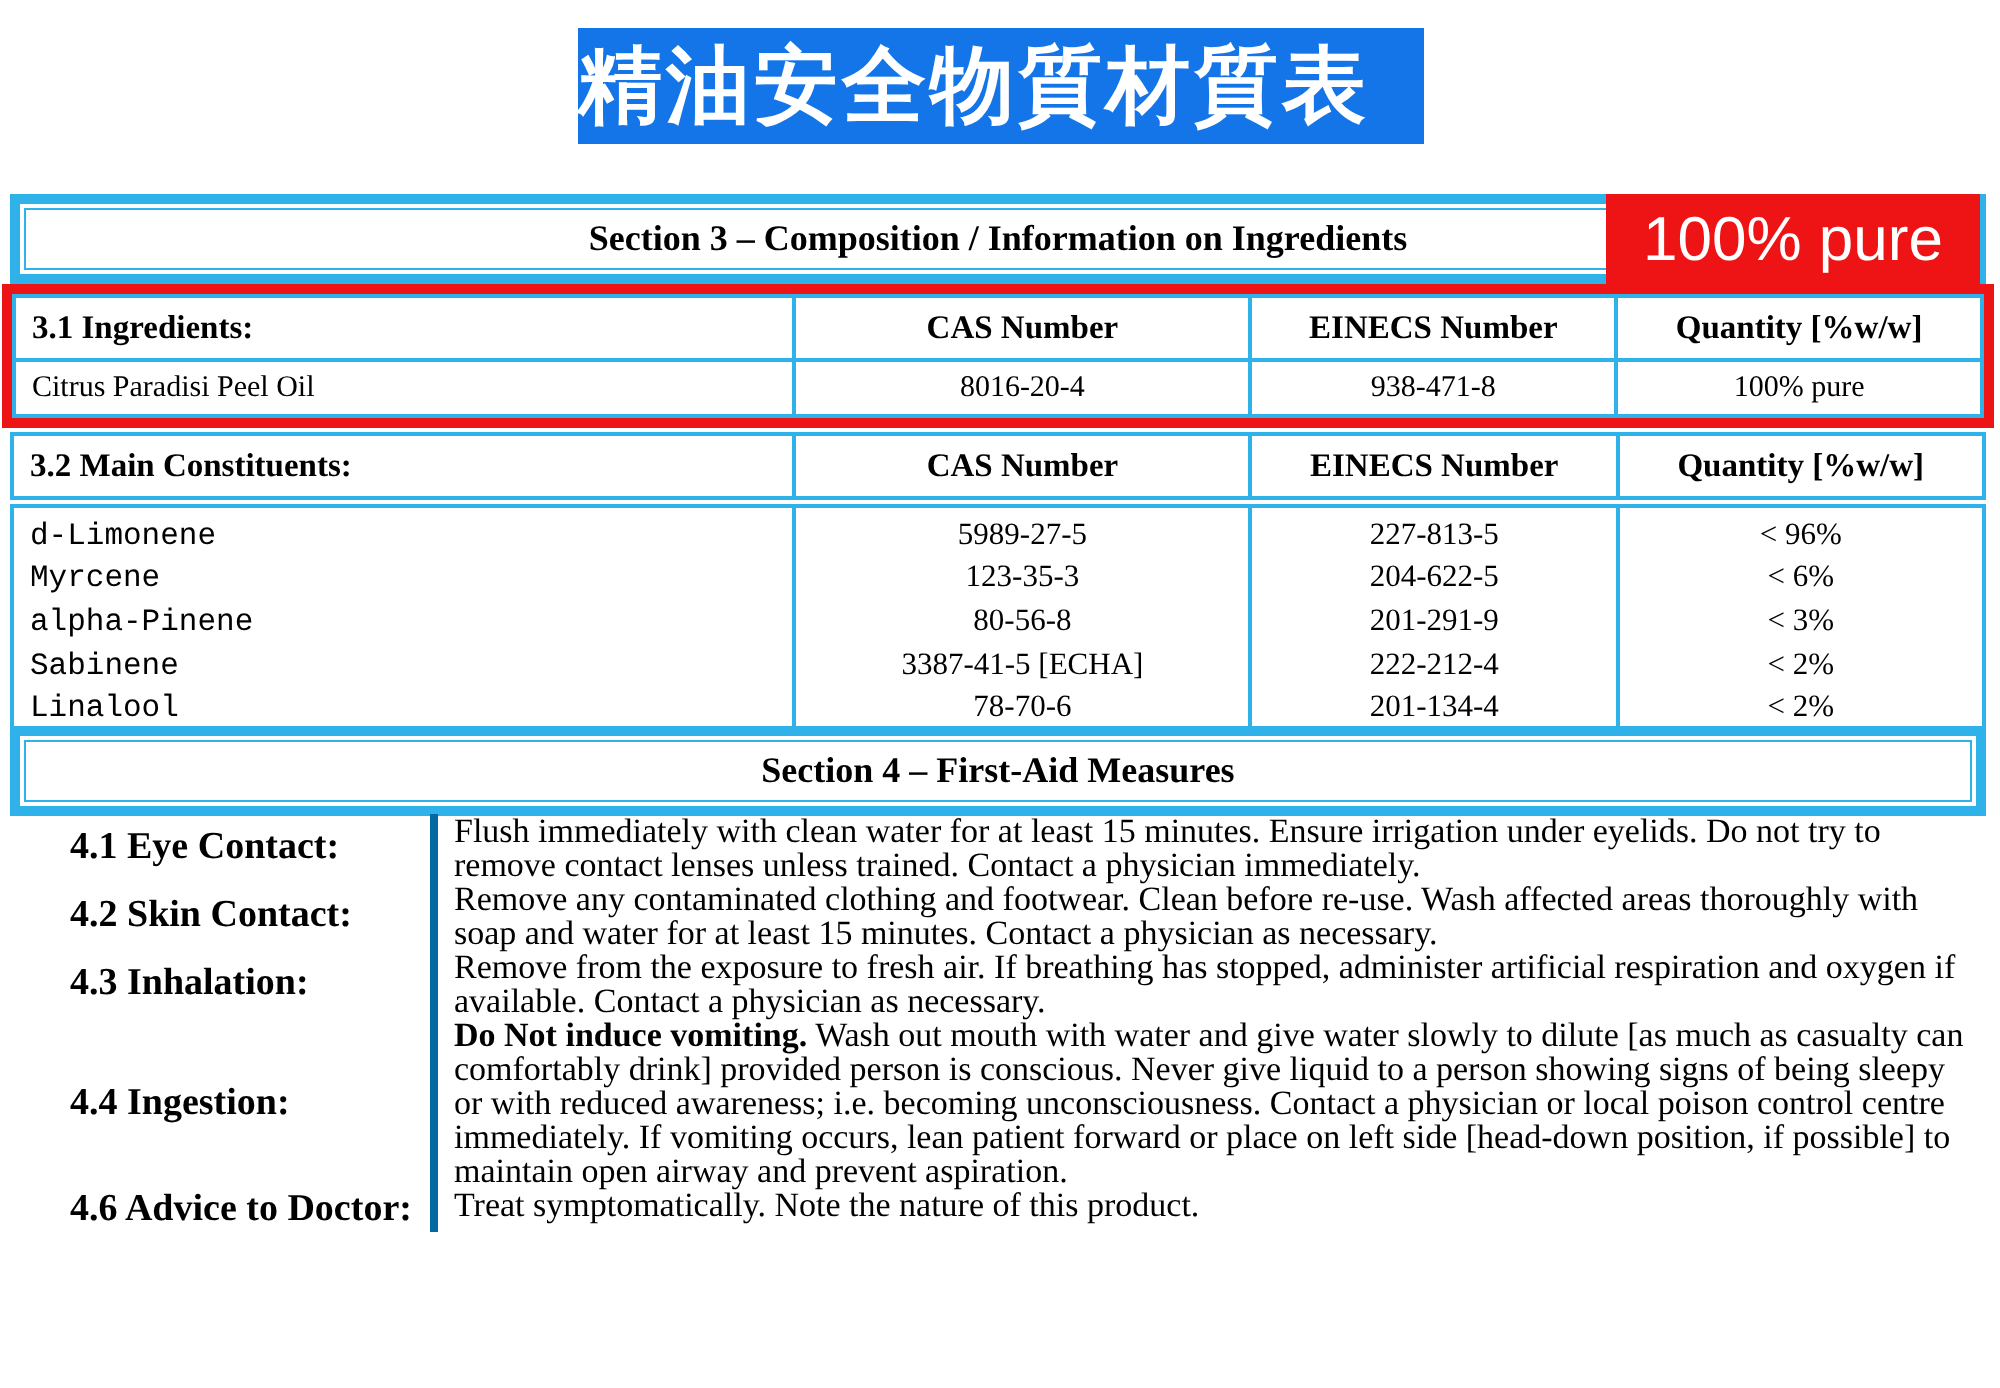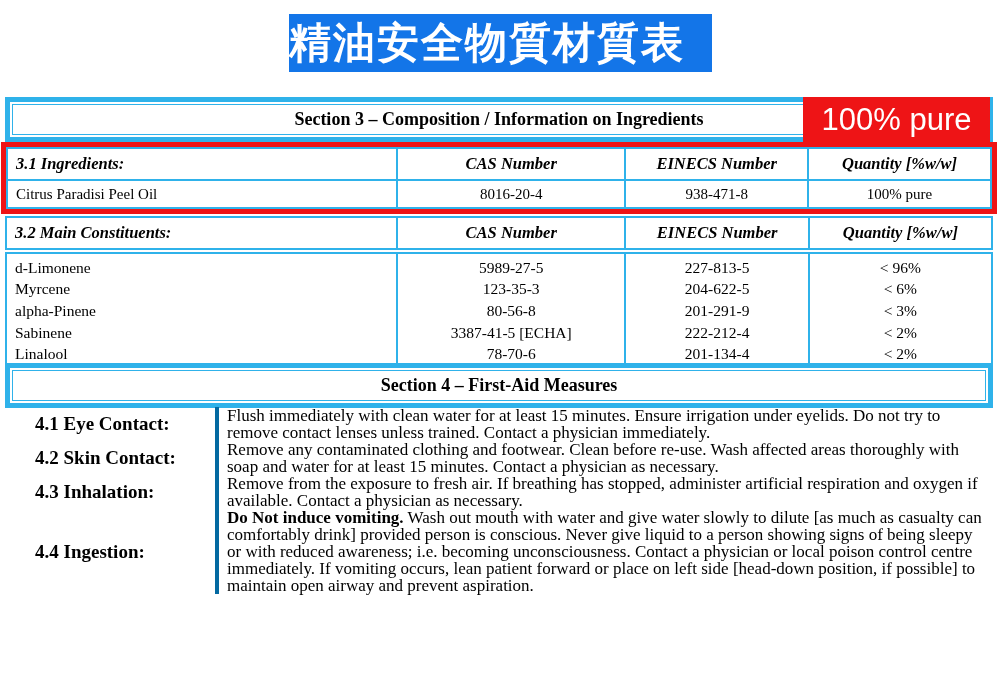--- a/index.html
+++ b/index.html
@@ -33,33 +33,33 @@
     margin:0 -4px; background:#fff;
   }
   table.grid { border-collapse:collapse; width:100%; table-layout:fixed; }
   table.grid td {
     border:2.5px solid var(--table-cyan,#2fb2ea);
     background:#fff; font-size:15px; text-align:center;
     padding:2px 4px; overflow:hidden; white-space:nowrap;
   }
   table.grid td.name { text-align:left; padding-left:8px; }
   table.grid td.b { font-weight:bold; font-size:16.5px; }
-  table.grid tr.hdr td { height:26px;font-style:italic; }
+  table.grid tr.hdr td { height:26px; }
   table.grid tr.dat td { height:22px; }
   .col1 { width:40%; } .col2 { width:23.2%; } .col3 { width:18.4%; } .col4 { width:18.4%; }
   table.const { border-collapse:collapse; width:100%; table-layout:fixed; margin-top:2px; }
   table.const td {
     border-left:2.5px solid var(--table-cyan,#2fb2ea);
     border-right:2.5px solid var(--table-cyan,#2fb2ea);
     font-size:15.5px; text-align:center; padding:0 4px;
     height:21.6px; white-space:nowrap; overflow:hidden;
   }
   table.const tr:first-child td { border-top:2.5px solid var(--table-cyan,#2fb2ea); padding-top:3px; }
   table.const tr:last-child td { border-bottom:2.5px solid var(--table-cyan,#2fb2ea); padding-bottom:3px; }
-  table.const td.name { text-align:left; padding-left:8px; }
+  table.const td.name { text-align:left; padding-left:8px;font-family:Liberation Mono, monospace; }
   .s4h { position:absolute; left:5px; top:363px; width:988px; }
   .s4c { position:absolute; left:5px; top:407px; width:993px; }
   .aid-row { display:flex; align-items:stretch; }
   .aid-label {
     width:210px; flex-shrink:0; box-sizing:border-box; padding-left:30px;
     font-weight:bold; font-size:19px; display:flex; align-items:center;
     white-space:nowrap;
   }
   .aid-text {
     flex:1; border-left:4px solid #0369a1; box-sizing:border-box;
@@ -167,15 +167,19 @@
       <div class="aid-text">Remove any contaminated clothing and footwear. Clean before re-use. Wash affected areas thoroughly with soap and water for at least 15 minutes. Contact a physician as necessary.</div>
     </div>
     <div class="aid-row">
       <div class="aid-label">4.3 Inhalation:</div>
       <div class="aid-text">Remove from the exposure to fresh air. If breathing has stopped, administer artificial respiration and oxygen if available. Contact a physician as necessary.</div>
     </div>
     <div class="aid-row">
       <div class="aid-label">4.4 Ingestion:</div>
       <div class="aid-text"><span class="lead">Do Not induce vomiting.</span><span> Wash out mouth with water and give water slowly to dilute [as much as casualty can comfortably drink] provided person is conscious. Never give liquid to a person showing signs of being sleepy or with reduced awareness; i.e. becoming unconsciousness. Contact a physician or local poison control centre immediately. If vomiting occurs, lean patient forward or place on left side [head-down position, if possible] to maintain open airway and prevent aspiration.</span></div>
     </div>
+    <div class="aid-row">
+      <div class="aid-label">4.6 Advice to Doctor:</div>
+      <div class="aid-text">Treat symptomatically. Note the nature of this product.</div>
+    </div>
   </div>
 
 </div>
 
 </body></html>

